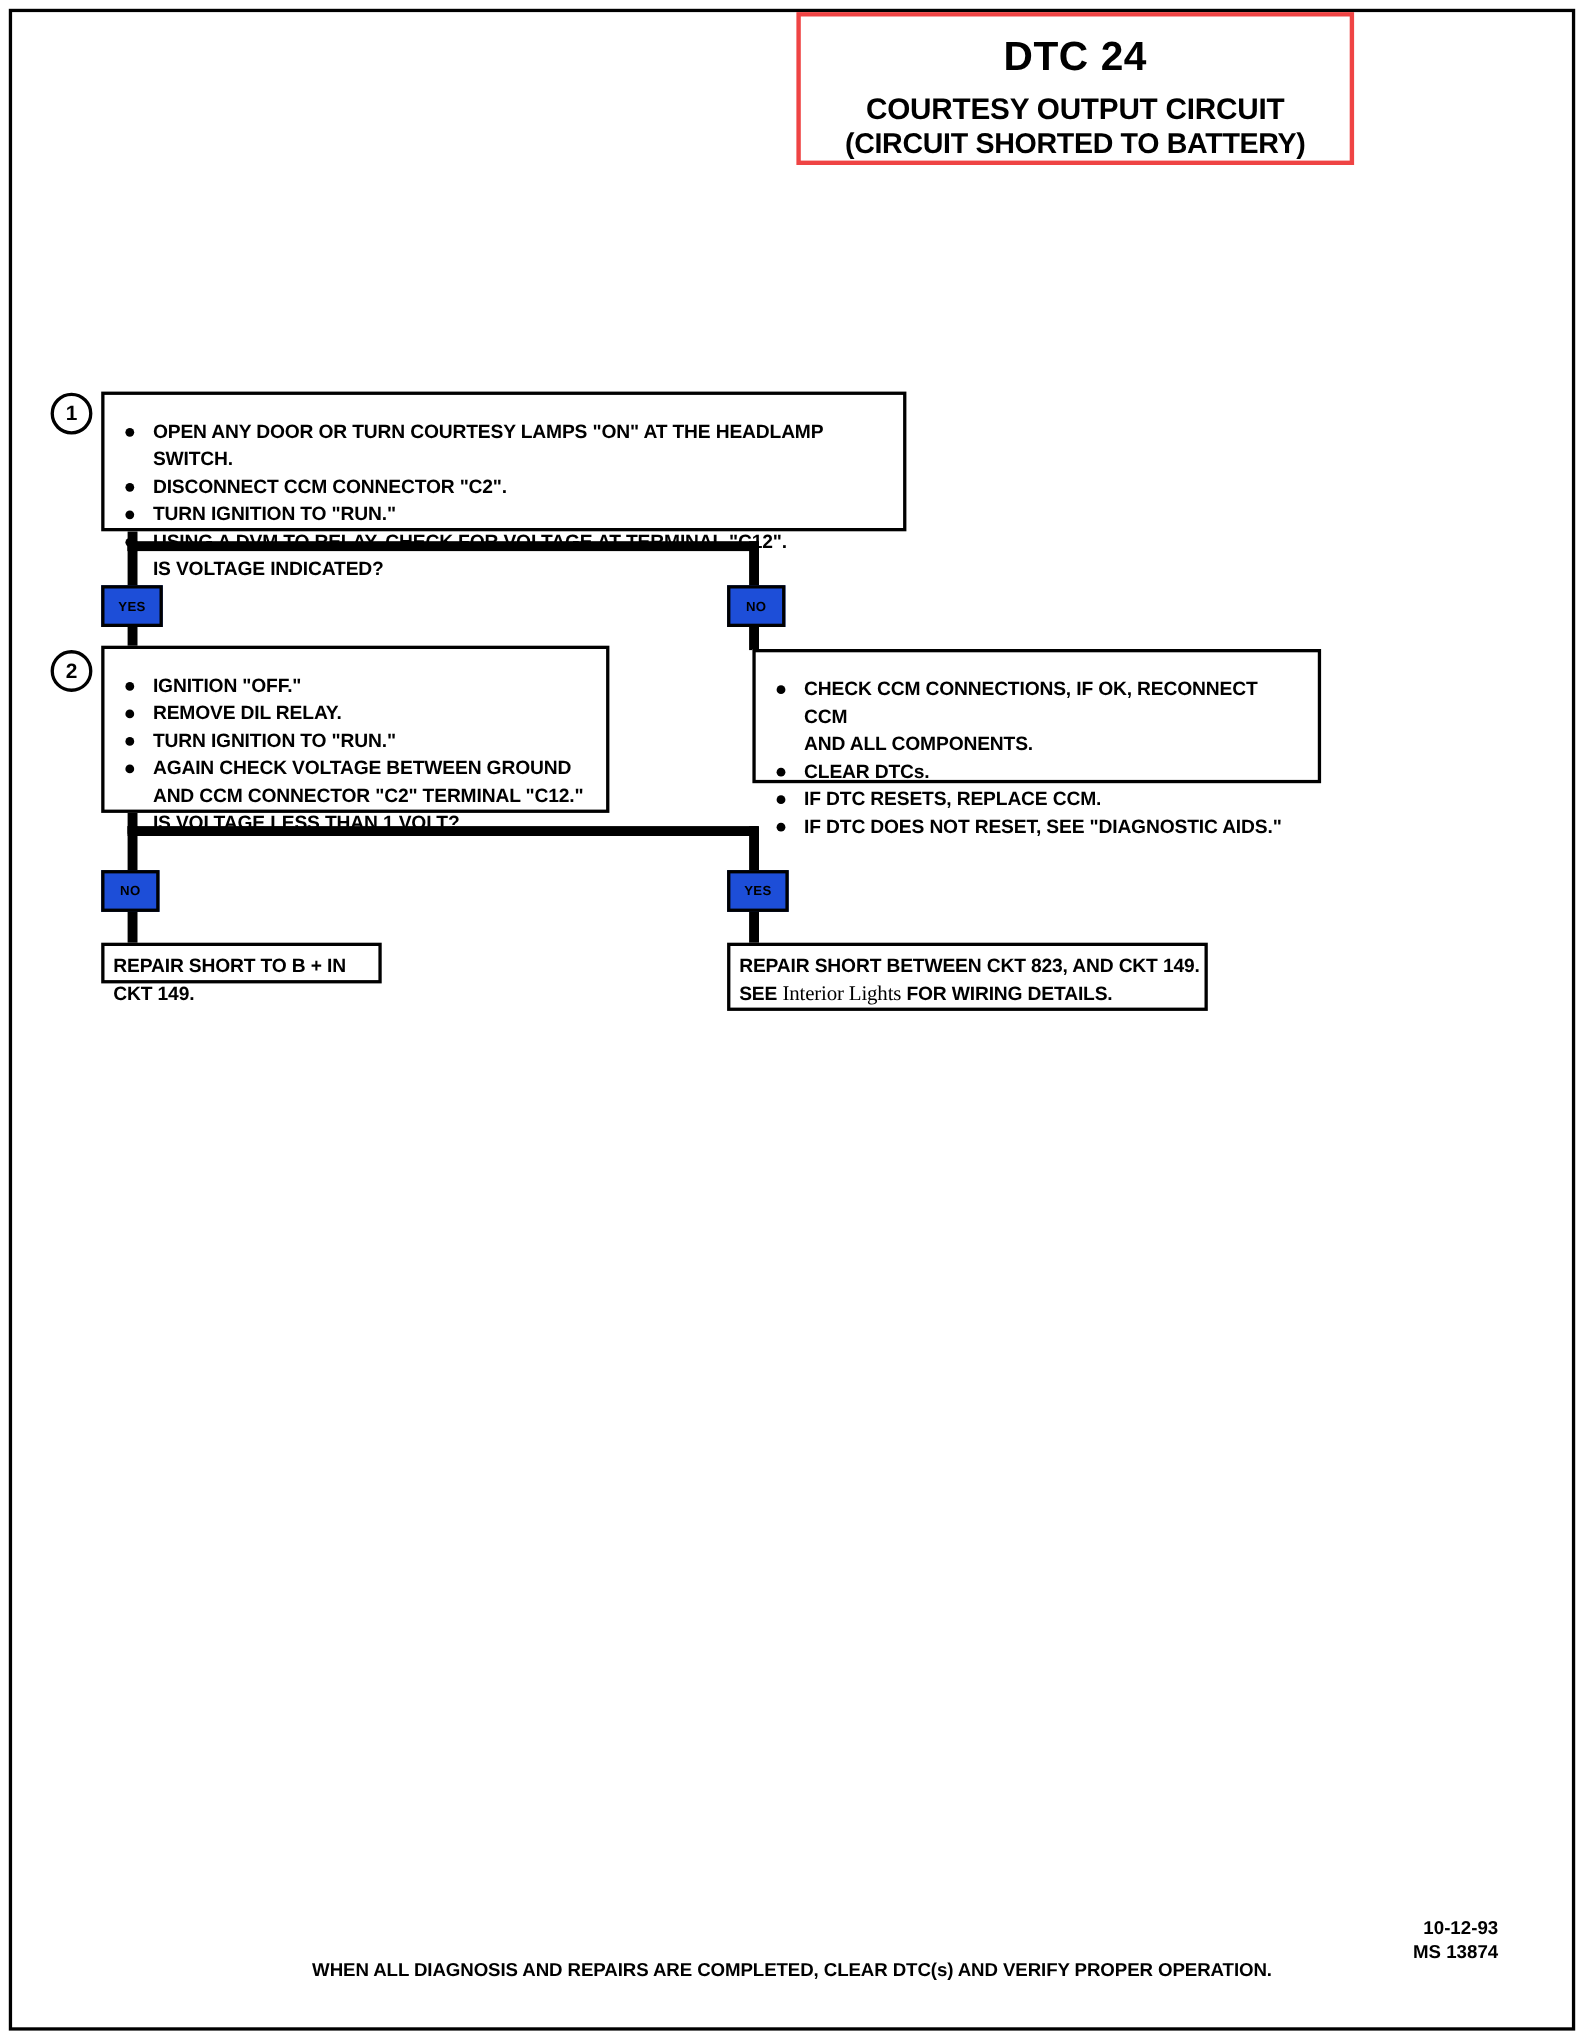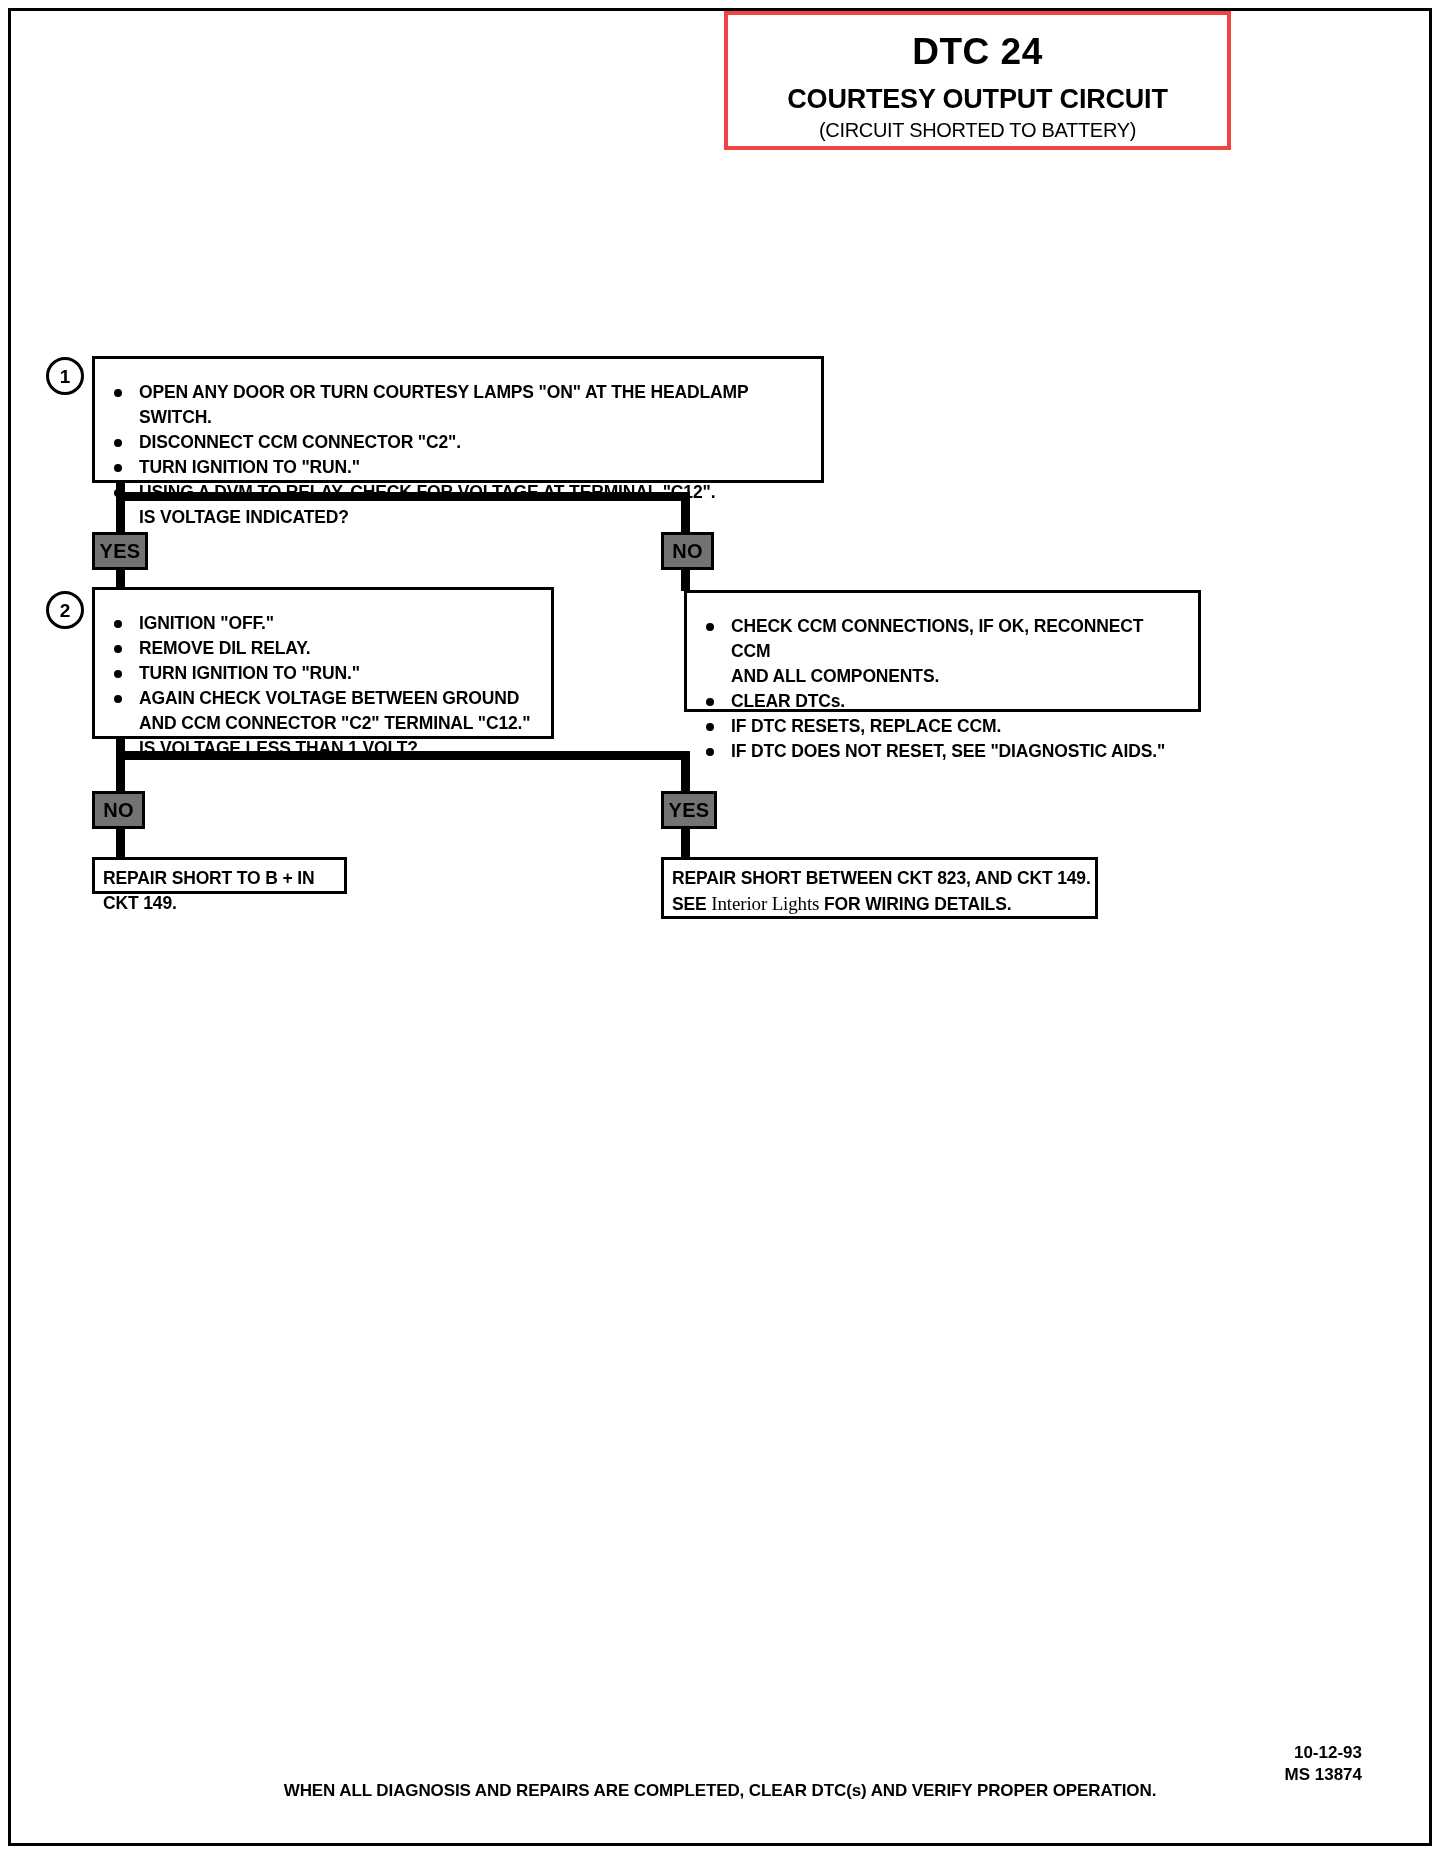--- a/index.html
+++ b/index.html
@@ -47,22 +47,22 @@
     line-height: 42px;
   }
   #circuit-name {
     font-size: 27px;
     font-weight: bold;
     line-height: 31px;
     margin-top: 11px;
     letter-spacing: -0.2px;
   }
   #circuit-cond {
-    font-size: 20px;
-    font-weight: normal;
+    font-size: 26px;
+    font-weight: bold;
     line-height: 30px;
     letter-spacing: -0.3px;
   }
 
   
   .box {
     position: absolute;
     border: 3px solid #000;
     box-sizing: border-box;
     background: #fff;
@@ -117,22 +117,22 @@
     text-align: center;
     line-height: 33px;
     z-index: 7;
   }
 
   
   .yn-box {
     position: absolute;
     border: 3px solid #000;
     box-sizing: border-box;
-    background: #737373;
-    font-size: 20px;
+    background: #1d4ed8;
+    font-size: 12px;
     font-weight: bold;
     text-align: center;
     z-index: 6;
     letter-spacing: 0.3px;
   }
 
   
   .conn {
     position: absolute;
     background: #000;

